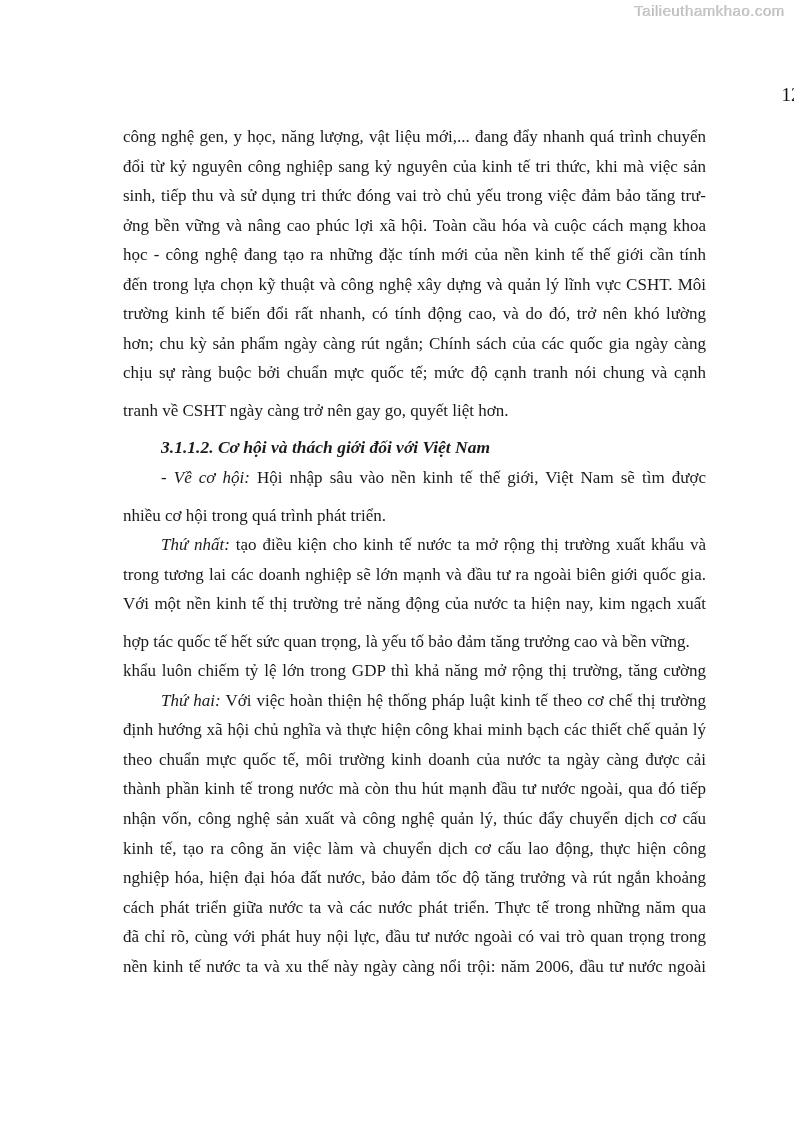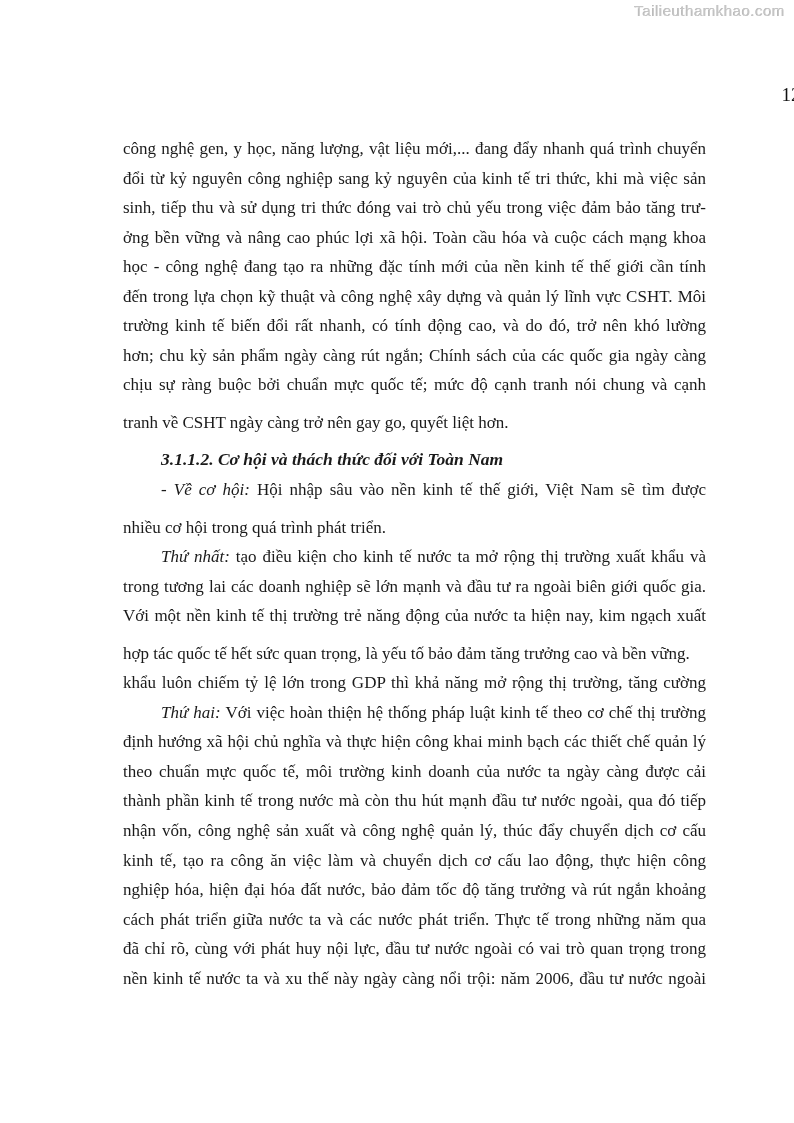--- a/index.html
+++ b/index.html
@@ -32,21 +32,21 @@
     top: 84px;
     left: 16px;
     width: 100%;
     text-align: right;
     font-size: 19px;
     color: #111111;
   }
   .doc-body {
     position: absolute;
     left: 123px;
-    top: 134px;
+    top: 122px;
     width: 583px;
   }
   .line {
     font-size: 17px;
     line-height: 29.55px;
     height: 29.55px;
     white-space: pre-wrap;
     text-align: justify;
     text-align-last: justify;
     overflow: hidden;
@@ -75,21 +75,21 @@
       <div class="line"><span>công nghệ gen, y học, năng lượng, vật liệu mới,... đang đẩy nhanh quá trình chuyển</span></div>
       <div class="line"><span>đổi từ kỷ nguyên công nghiệp sang kỷ nguyên của kinh tế tri thức, khi mà việc sản</span></div>
       <div class="line"><span>sinh, tiếp thu và sử dụng tri thức đóng vai trò chủ yếu trong việc đảm bảo tăng trư-</span></div>
       <div class="line"><span>ởng bền vững và nâng cao phúc lợi xã hội. Toàn cầu hóa và cuộc cách mạng khoa</span></div>
       <div class="line"><span>học - công nghệ đang tạo ra những đặc tính mới của nền kinh tế thế giới cần tính</span></div>
       <div class="line"><span>đến trong lựa chọn kỹ thuật và công nghệ xây dựng và quản lý lĩnh vực CSHT. Môi</span></div>
       <div class="line"><span>trường kinh tế biến đổi rất nhanh, có tính động cao, và do đó, trở nên khó lường</span></div>
       <div class="line"><span>hơn; chu kỳ sản phẩm ngày càng rút ngắn; Chính sách của các quốc gia ngày càng</span></div>
       <div class="line"><span>chịu sự ràng buộc bởi chuẩn mực quốc tế; mức độ cạnh tranh nói chung và cạnh</span></div>
       <div class="line nj"><span>tranh về CSHT ngày càng trở nên gay go, quyết liệt hơn.</span></div>
-      <div class="line nj ind heading"><span class="bi">3.1.1.2. Cơ hội và thách thức đối với Toàn Nam</span></div>
+      <div class="line nj ind heading"><span class="bi">3.1.1.2. Cơ hội và thách giới đối với Việt Nam</span></div>
       <div class="line ind"><span>- </span><span class="i">Về cơ hội:</span><span> Hội nhập sâu vào nền kinh tế thế giới, Việt Nam sẽ tìm được</span></div>
       <div class="line nj"><span>nhiều cơ hội trong quá trình phát triển.</span></div>
       <div class="line ind"><span class="i">Thứ nhất:</span><span> tạo điều kiện cho kinh tế nước ta mở rộng thị trường xuất khẩu và</span></div>
       <div class="line"><span>trong tương lai các doanh nghiệp sẽ lớn mạnh và đầu tư ra ngoài biên giới quốc gia.</span></div>
       <div class="line"><span>Với một nền kinh tế thị trường trẻ năng động của nước ta hiện nay, kim ngạch xuất</span></div>
       <div class="line nj"><span>hợp tác quốc tế hết sức quan trọng, là yếu tố bảo đảm tăng trưởng cao và bền vững.</span></div>
       <div class="line"><span>khẩu luôn chiếm tỷ lệ lớn trong GDP thì khả năng mở rộng thị trường, tăng cường</span></div>
       <div class="line ind"><span class="i">Thứ hai:</span><span> Với việc hoàn thiện hệ thống pháp luật kinh tế theo cơ chế thị trường</span></div>
       <div class="line"><span>định hướng xã hội chủ nghĩa và thực hiện công khai minh bạch các thiết chế quản lý</span></div>
       <div class="line"><span>theo chuẩn mực quốc tế, môi trường kinh doanh của nước ta ngày càng được cải</span></div>

